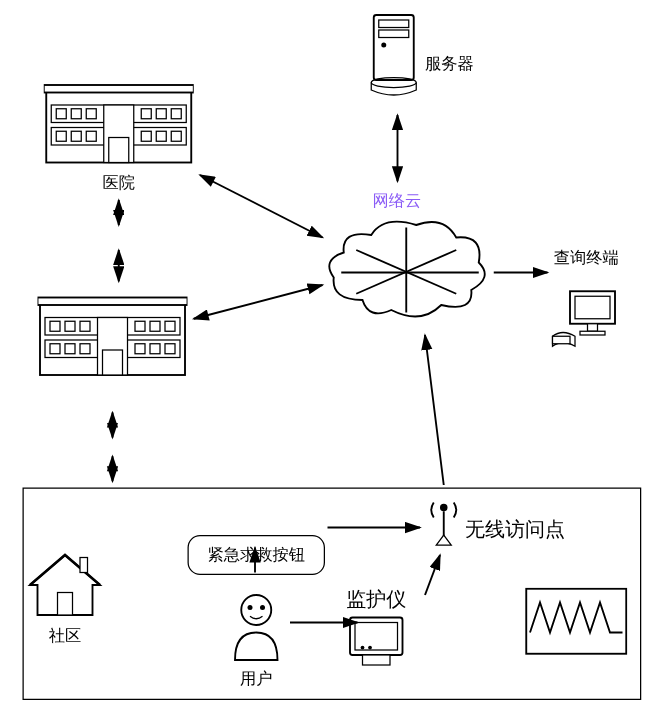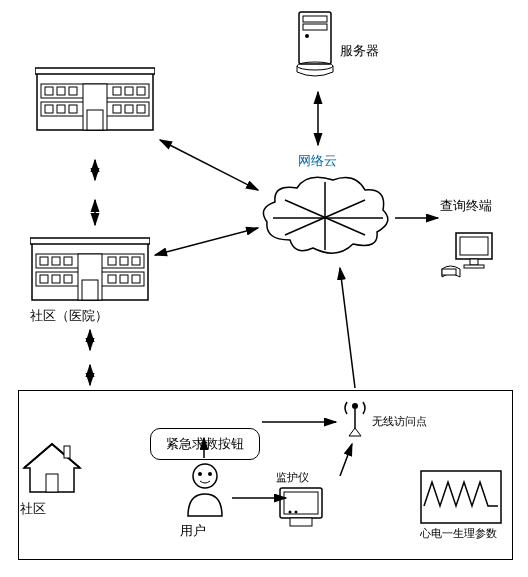--- a/index.html
+++ b/index.html
@@ -1,20 +1,20 @@
 <!DOCTYPE html>
 <html><head>
 <meta charset="utf-8">
 <style>
 *{box-sizing:border-box;margin:0;padding:0}
 body{width:528px;height:577px;background:#fff;position:relative;font-family:"Microsoft YaHei",SimSun,sans-serif;font-size:13px;color:#000}
-.node{position:absolute;text-align:left}
+.node{position:absolute;text-align:center}
 .label{font-size:13px;margin-top:2px}
-.label-small{font-size:11px}
-.label-gray{color:#0369a1}
+.label-small{font-size:16px}
+.label-gray{color:#8b5cf6}
 svg.icon{display:block;margin:0 auto}
 .box{position:absolute;border:1.5px solid #000}
 .btn{position:absolute;border:1.5px solid #000;border-radius:10px;text-align:center;font-size:13px;padding:6px 0}
 </style>
 </head>
 <body>
 
 <div class="node" style="left:278px;top:10px;width:80px">
 <svg class="icon" width="46" height="70">
 <rect x="4" y="2" width="32" height="52" fill="#fff" stroke="#000" stroke-width="1.5" rx="2"></rect>
@@ -67,20 +67,21 @@
 <rect x="10" y="45" width="8" height="8"></rect>
         <rect x="22" y="45" width="8" height="8"></rect>
         <rect x="34" y="45" width="8" height="8"></rect>
 <rect x="78" y="45" width="8" height="8"></rect>
         <rect x="90" y="45" width="8" height="8"></rect>
         <rect x="102" y="45" width="8" height="8"></rect>
 </g>
 <rect x="48" y="24" width="24" height="46" fill="#fff" stroke="#000"></rect>
 <rect x="52" y="50" width="16" height="20" fill="#fff" stroke="#000"></rect>
 </svg>
+<div class="label">医院</div>
 </div>
 
 <div class="node" style="left:30px;top:230px">
 <svg class="icon" width="120" height="75">
 <rect x="2" y="12" width="116" height="58" fill="#fff" stroke="#000" stroke-width="1.5"></rect>
 <rect x="0" y="8" width="120" height="6" fill="#fff" stroke="#000" stroke-width="1.5"></rect>
 <rect x="6" y="24" width="108" height="14" fill="none" stroke="#000"></rect>
 <rect x="6" y="42" width="108" height="14" fill="none" stroke="#000"></rect>
 <g stroke="#000" fill="#fff">
 <rect x="10" y="27" width="8" height="8"></rect>
@@ -92,40 +93,39 @@
 <rect x="10" y="45" width="8" height="8"></rect>
         <rect x="22" y="45" width="8" height="8"></rect>
         <rect x="34" y="45" width="8" height="8"></rect>
 <rect x="78" y="45" width="8" height="8"></rect>
         <rect x="90" y="45" width="8" height="8"></rect>
         <rect x="102" y="45" width="8" height="8"></rect>
 </g>
 <rect x="48" y="24" width="24" height="46" fill="#fff" stroke="#000"></rect>
 <rect x="52" y="50" width="16" height="20" fill="#fff" stroke="#000"></rect>
 </svg>
-<div class="label">社区（医院）</div>
 </div>
 
 <div class="box" style="left:18px;top:390px;width:495px;height:170px"></div>
 
 <div class="node" style="left:20px;top:438px">
 <svg class="icon" width="64" height="60">
 <path d="M4 30 L32 6 L60 30 L54 30 L54 54 L10 54 L10 30 Z" fill="#fff" stroke="#000" stroke-width="1.5"></path>
 <path d="M4 30 L32 6 L60 30" fill="none" stroke="#000" stroke-width="2"></path>
 <rect x="44" y="8" width="6" height="12" fill="#fff" stroke="#000"></rect>
 <rect x="26" y="36" width="12" height="18" fill="#fff" stroke="#000"></rect>
 </svg>
 <div class="label">社区</div>
 </div>
 
 <div class="btn" style="left:150px;top:428px;width:110px">
 <span>紧急求救按钮</span>
 </div>
 
-<div class="node" style="left:180px;top:460px">
+<div class="node" style="left:180px;top:472px">
 <svg class="icon" width="50" height="60">
 <circle cx="25" cy="16" r="12" fill="#fff" stroke="#000" stroke-width="1.5"></circle>
 <circle cx="20" cy="14" r="2" fill="#000"></circle>
       <circle cx="30" cy="14" r="2" fill="#000"></circle>
 <path d="M20 21 Q25 25 30 21" fill="none" stroke="#000"></path>
 <path d="M8 56 Q8 34 25 34 Q42 34 42 56 Z" fill="#fff" stroke="#000" stroke-width="1.5"></path>
 </svg>
 <div class="label">用户</div>
 </div>
 
@@ -149,21 +149,20 @@
 <path d="M9 38 L15 30 L21 38 Z" fill="#fff" stroke="#000"></path>
 </svg>
 </div>
 <div class="node label label-small" style="left:372px;top:412px">无线访问点</div>
 
 <div class="node" style="left:420px;top:470px">
 <svg class="icon" width="82" height="54">
 <rect x="1" y="1" width="80" height="52" fill="#fff" stroke="#000" stroke-width="1.5"></rect>
 <path d="M4 36 L12 12 L20 36 L28 12 L36 36 L44 12 L52 36 L60 12 L68 36 L78 36" fill="none" stroke="#000" stroke-width="1.5"></path>
 </svg>
-<div class="label label-small">心电一生理参数</div>
 </div>
 
 <svg style="position:absolute;left:0;top:0;width:528px;height:577px;pointer-events:none">
 <defs>
 <marker id="ah" markerWidth="10" markerHeight="10" refX="8" refY="3" orient="auto">
 <path d="M0 0 L9 3 L0 6 Z" fill="#000"></path>
 </marker>
 <marker id="ahs" markerWidth="10" markerHeight="10" refX="1" refY="3" orient="auto">
 <path d="M9 0 L0 3 L9 6 Z" fill="#000"></path>
 </marker>

